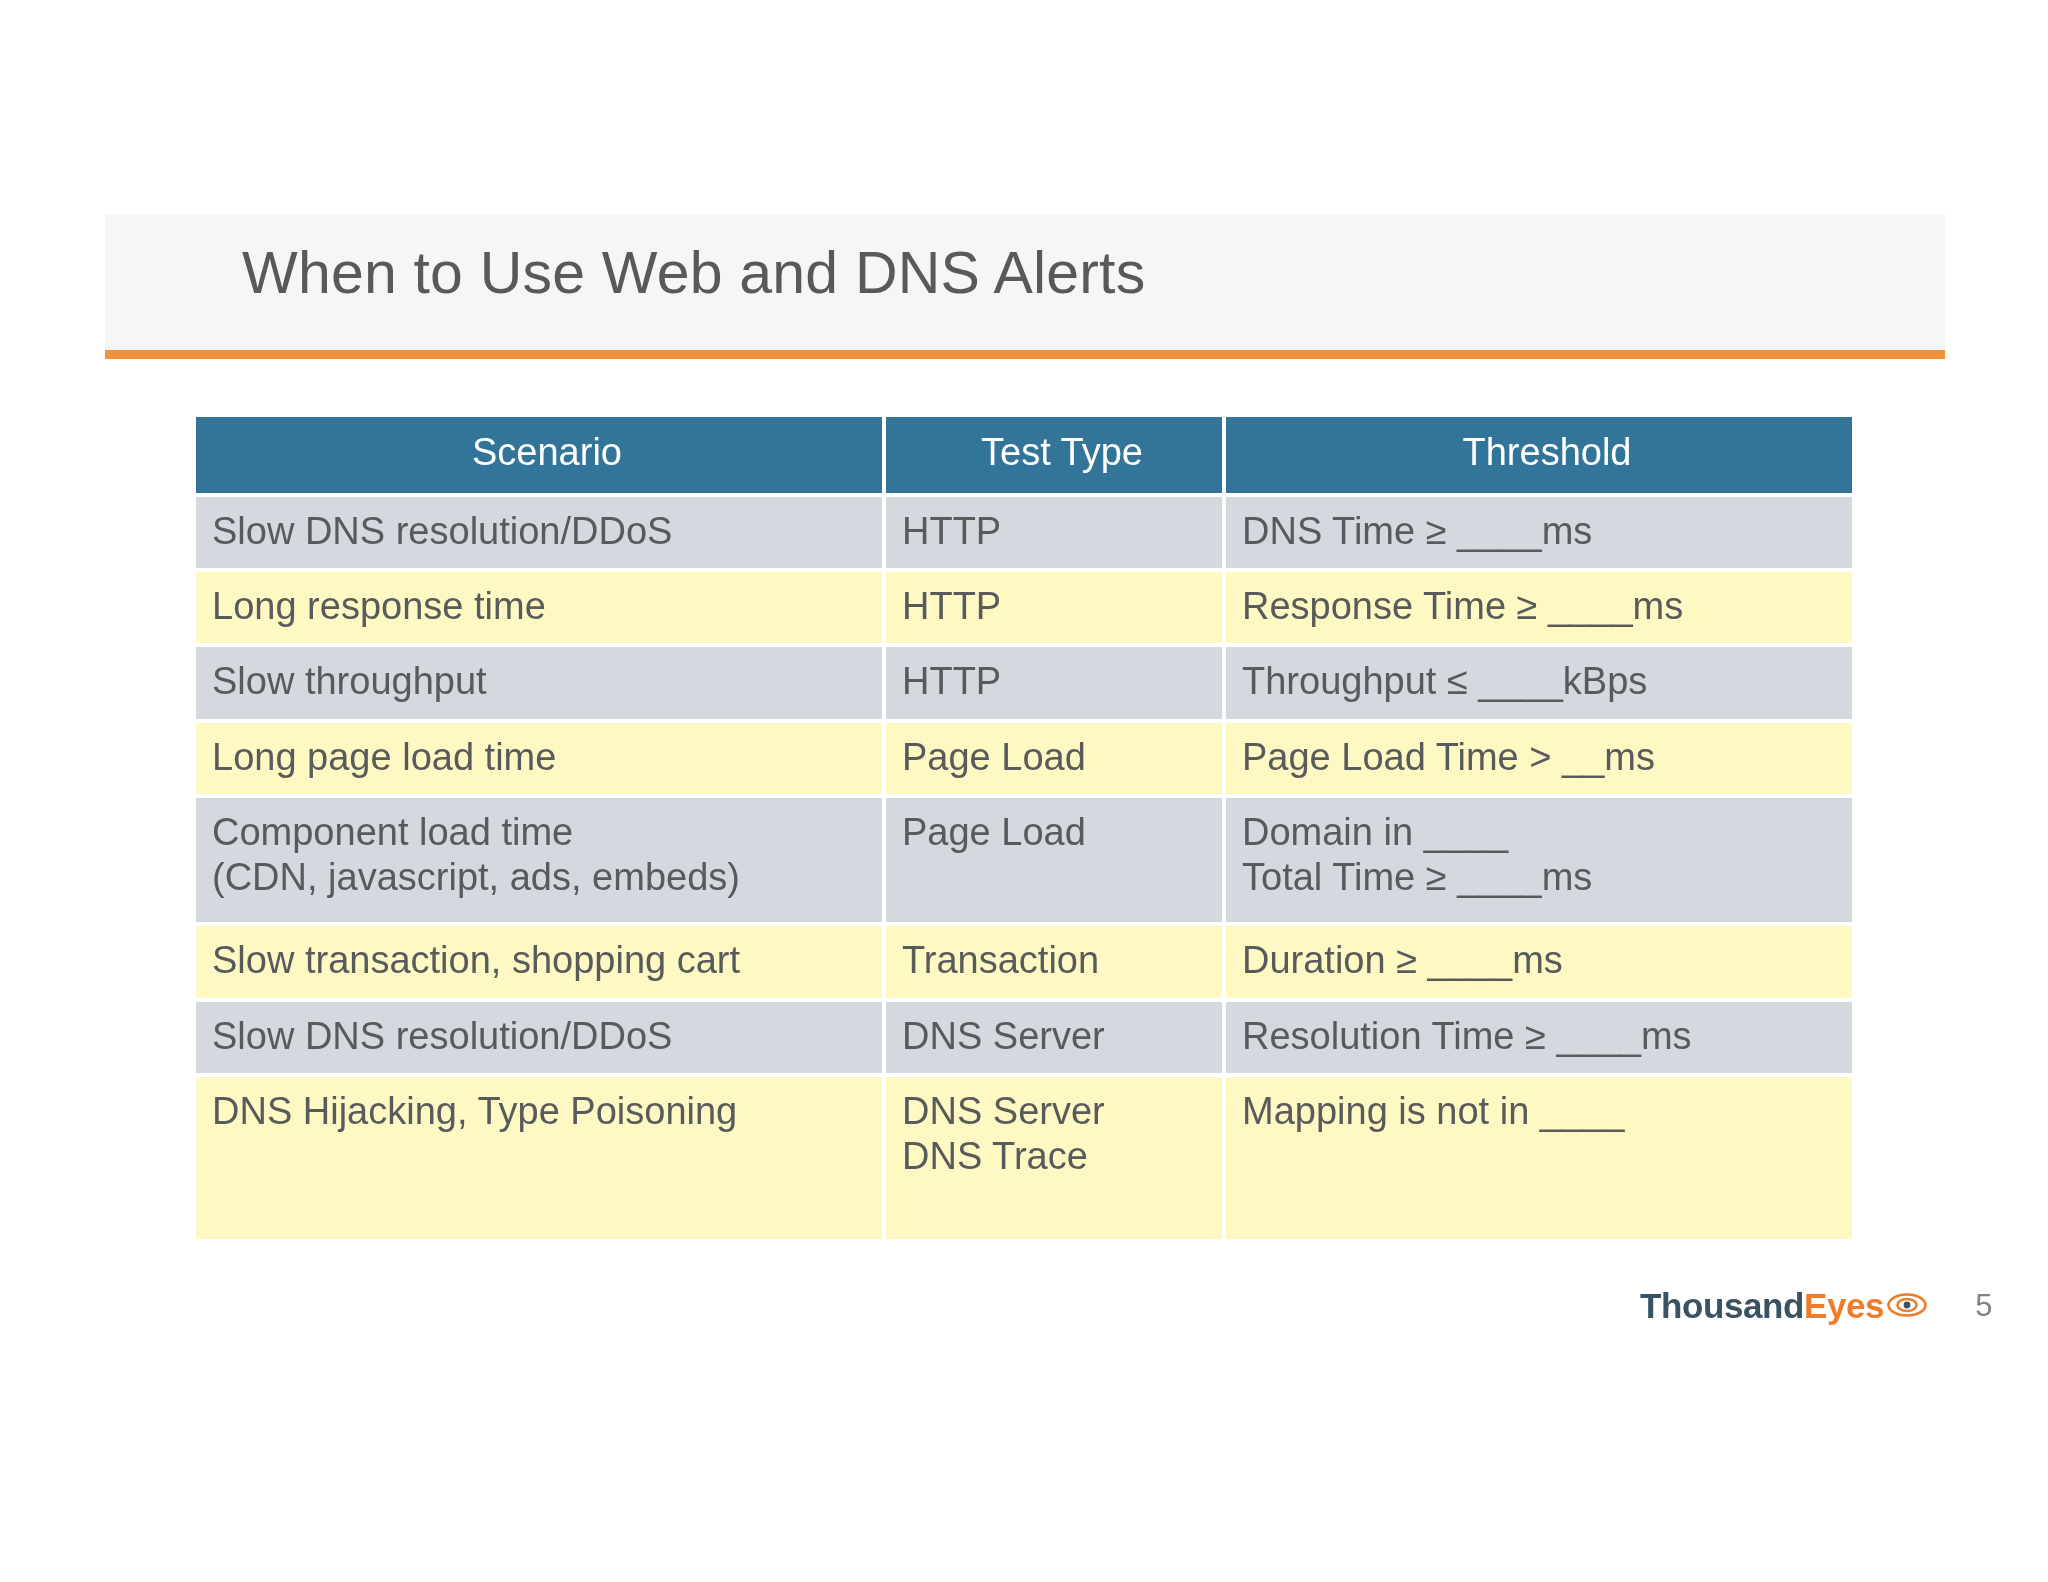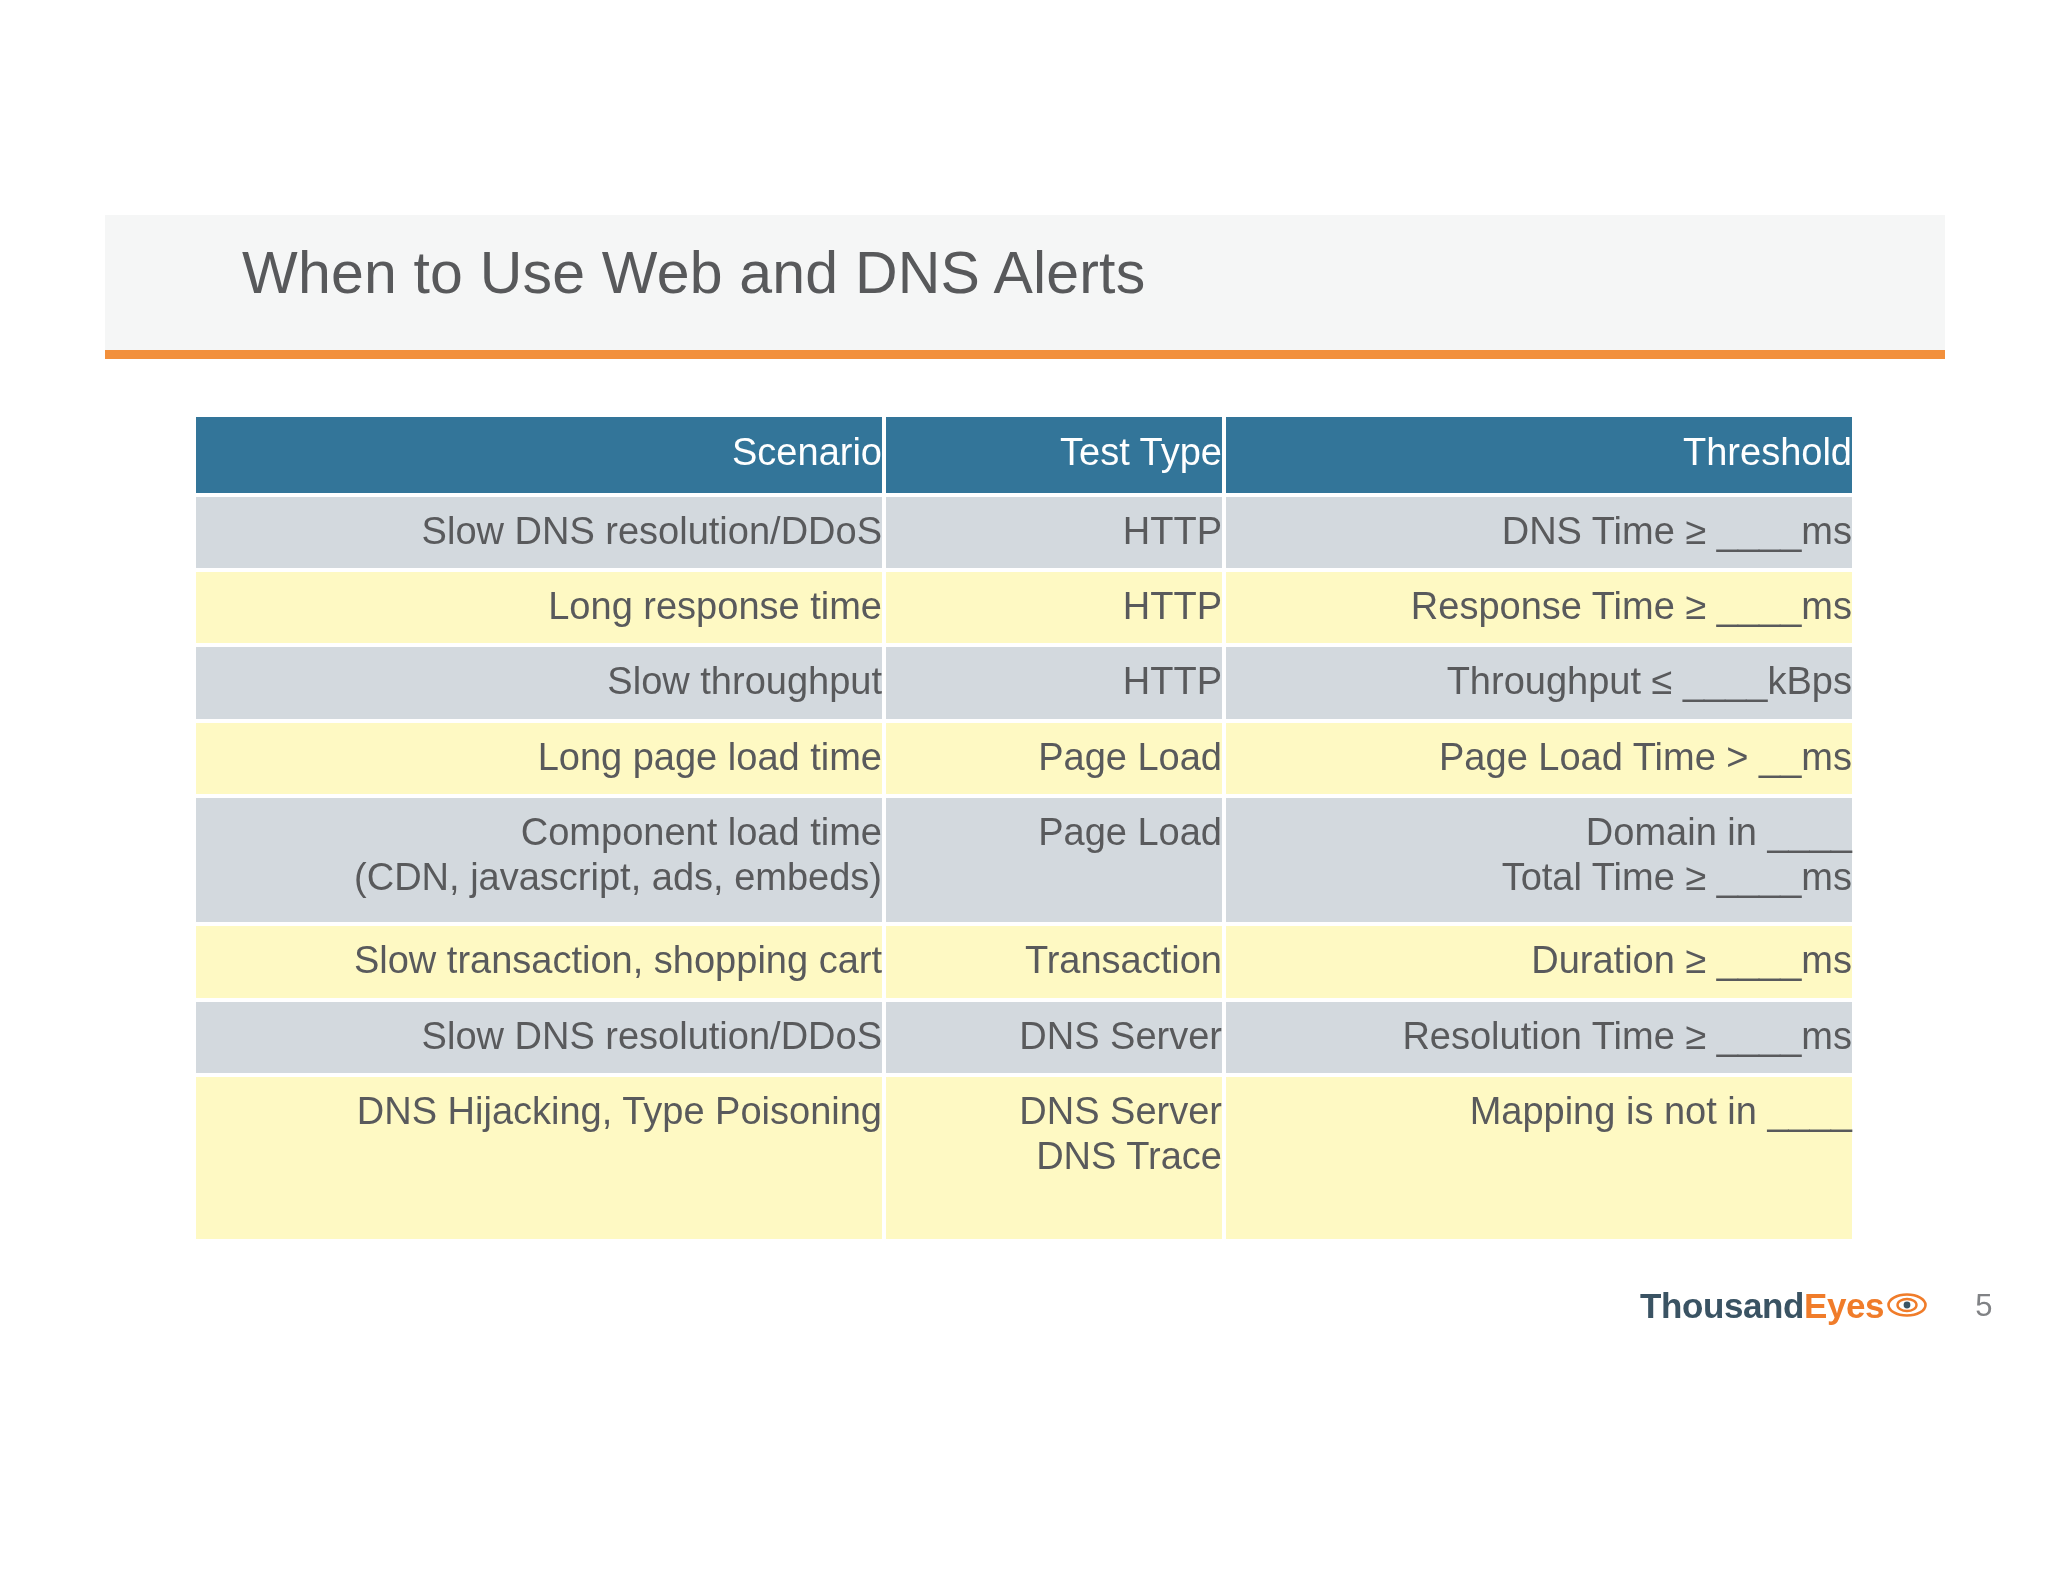--- a/index.html
+++ b/index.html
@@ -62,21 +62,20 @@
   #alert-table td {
     vertical-align: top;
     padding: 12px 0 14px 16px;
     font-size: 38px;
     font-weight: 400;
     line-height: 1.19;
     color: #595a5c;
     border-right: 4px solid #ffffff;
     border-bottom: 4px solid #ffffff;
     box-sizing: border-box;
-    text-align: right;
   }
   #alert-table th:last-child,
   #alert-table td:last-child { border-right: none; }
 
   #alert-table thead th {
     background: #337599;
     color: #ffffff;
     height: 80px;
     padding-top: 13px;
     padding-bottom: 12px;

